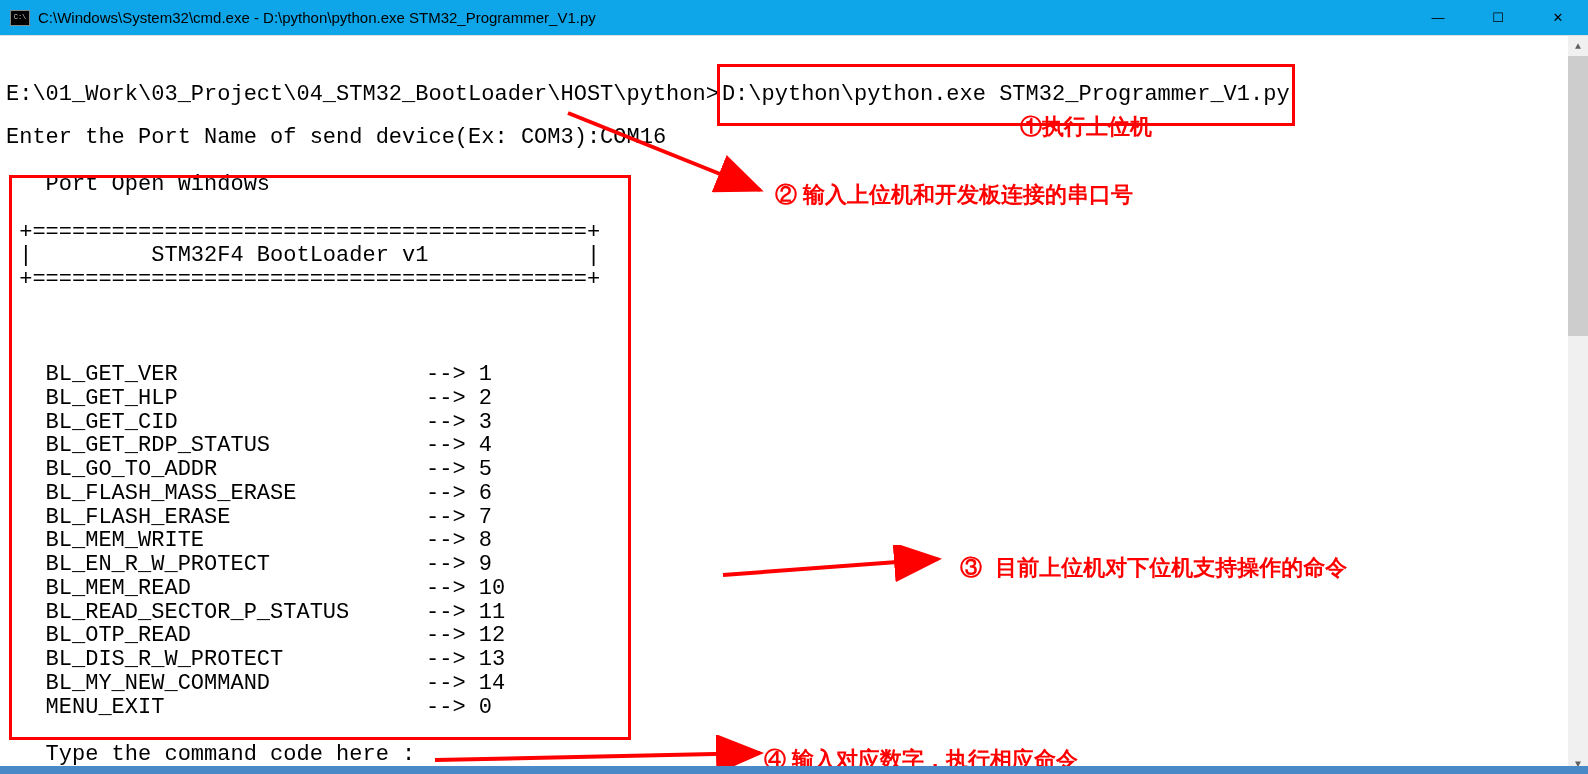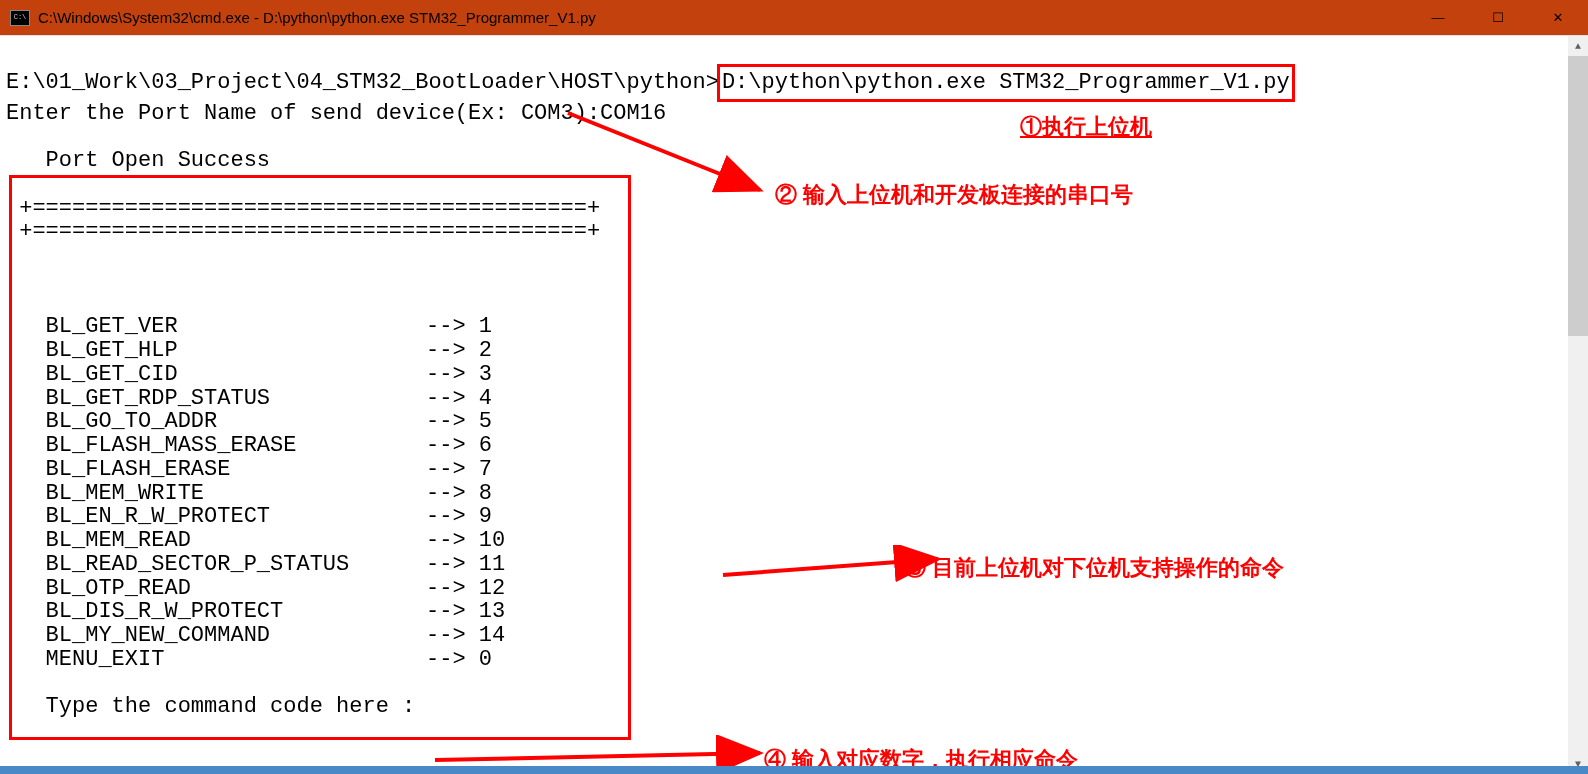--- a/index.html
+++ b/index.html
@@ -6,21 +6,21 @@
     body {
       width: 1588px;
       height: 774px;
       background: #ffffff;
       font-family: "Consolas", "Courier New", monospace;
       position: relative;
       overflow: hidden;
     }
     .titlebar {
       height: 36px;
-      background: #c2410c;
+      background: #0ea5e9;
       display: flex;
       align-items: center;
       border-bottom: 1px solid #e0e0e0;
     }
     .titlebar-icon {
       width: 20px;
       height: 16px;
       margin-left: 10px;
       margin-right: 8px;
       background: #000;
@@ -59,21 +59,21 @@
       padding: 4px 6px 4px 6px;
       font-size: 22px;
       line-height: 1.08;
       white-space: pre;
       color: #000;
       position: relative;
     }
     .cmdbox {
       border: 3px solid #ff0000;
       display: inline-block;
-      padding: 4px 2px;
+      padding: 16px 2px;
       margin-left: -2px;
     }
     .redtext {
       color: #ff0000;
       font-weight: bold;
       font-family: "Microsoft YaHei", "SimHei", sans-serif;
       font-size: 22px;
       position: absolute;
       white-space: nowrap;
     }
@@ -135,34 +135,34 @@
     <div class="window-ctrl">—</div>
     <div class="window-ctrl">☐</div>
     <div class="window-ctrl">✕</div>
   </div>
 </div>
 
 <div class="terminal">
 <span>E:\01_Work\03_Project\04_STM32_BootLoader\HOST\python&gt;</span><span class="cmdbox"><span>D:\python\python.exe STM32_Programmer_V1.py</span></span>
 <span>Enter the Port Name of send device(Ex: COM3):</span><span>COM16</span>
 
-<span>   Port Open Success</span>
+<span>   Port Open Windows</span>
 
-<span class="menu-line"> +==========================================+</span><span class="menu-line"> +==========================================+</span>
+<span class="menu-line"> +==========================================+</span><span class="menu-line"> |         STM32F4 BootLoader v1            |</span><span class="menu-line"> +==========================================+</span>
 
 
 <div id="cmd-list"><div class="cmd-row"><span class="cmd-name">   BL_GET_VER</span><span class="cmd-arrow">--&gt; 1</span></div><div class="cmd-row"><span class="cmd-name">   BL_GET_HLP</span><span class="cmd-arrow">--&gt; 2</span></div><div class="cmd-row"><span class="cmd-name">   BL_GET_CID</span><span class="cmd-arrow">--&gt; 3</span></div><div class="cmd-row"><span class="cmd-name">   BL_GET_RDP_STATUS</span><span class="cmd-arrow">--&gt; 4</span></div><div class="cmd-row"><span class="cmd-name">   BL_GO_TO_ADDR</span><span class="cmd-arrow">--&gt; 5</span></div><div class="cmd-row"><span class="cmd-name">   BL_FLASH_MASS_ERASE</span><span class="cmd-arrow">--&gt; 6</span></div><div class="cmd-row"><span class="cmd-name">   BL_FLASH_ERASE</span><span class="cmd-arrow">--&gt; 7</span></div><div class="cmd-row"><span class="cmd-name">   BL_MEM_WRITE</span><span class="cmd-arrow">--&gt; 8</span></div><div class="cmd-row"><span class="cmd-name">   BL_EN_R_W_PROTECT</span><span class="cmd-arrow">--&gt; 9</span></div><div class="cmd-row"><span class="cmd-name">   BL_MEM_READ</span><span class="cmd-arrow">--&gt; 10</span></div><div class="cmd-row"><span class="cmd-name">   BL_READ_SECTOR_P_STATUS</span><span class="cmd-arrow">--&gt; 11</span></div><div class="cmd-row"><span class="cmd-name">   BL_OTP_READ</span><span class="cmd-arrow">--&gt; 12</span></div><div class="cmd-row"><span class="cmd-name">   BL_DIS_R_W_PROTECT</span><span class="cmd-arrow">--&gt; 13</span></div><div class="cmd-row"><span class="cmd-name">   BL_MY_NEW_COMMAND</span><span class="cmd-arrow">--&gt; 14</span></div><div class="cmd-row"><span class="cmd-name">   MENU_EXIT</span><span class="cmd-arrow">--&gt; 0</span></div></div>
 <span>   Type the command code here :</span>
 </div>
 
 <div class="menu-outline"></div>
 
-<div class="redtext" style="left:1020px; top:112px;text-decoration:underline;">①执行上位机</div>
+<div class="redtext" style="left:1020px; top:112px;">①执行上位机</div>
 <div class="redtext" style="left:775px; top:180px;">② 输入上位机和开发板连接的串口号</div>
-<div class="redtext" style="left:904px; top:553px;">③ 目前上位机对下位机支持操作的命令</div>
+<div class="redtext" style="left:960px; top:553px;font-family:Liberation Mono, monospace;">③ 目前上位机对下位机支持操作的命令</div>
 <div class="redtext" style="left:764px; top:745px;">④ 输入对应数字，执行相应命令</div>
 
 <svg class="arrow" style="left:560px; top:105px;" width="210" height="95">
   <defs>
       <marker id="ah2" markerWidth="12" markerHeight="10" refX="11" refY="5" orient="auto">
         <polygon points="0 0, 12 5, 0 10" fill="#ff0000"></polygon>
       </marker>
     </defs>
   <line x1="8" y1="8" x2="200" y2="85" stroke="#ff0000" stroke-width="4" marker-end="url(#ah2)"></line>
 </svg>

